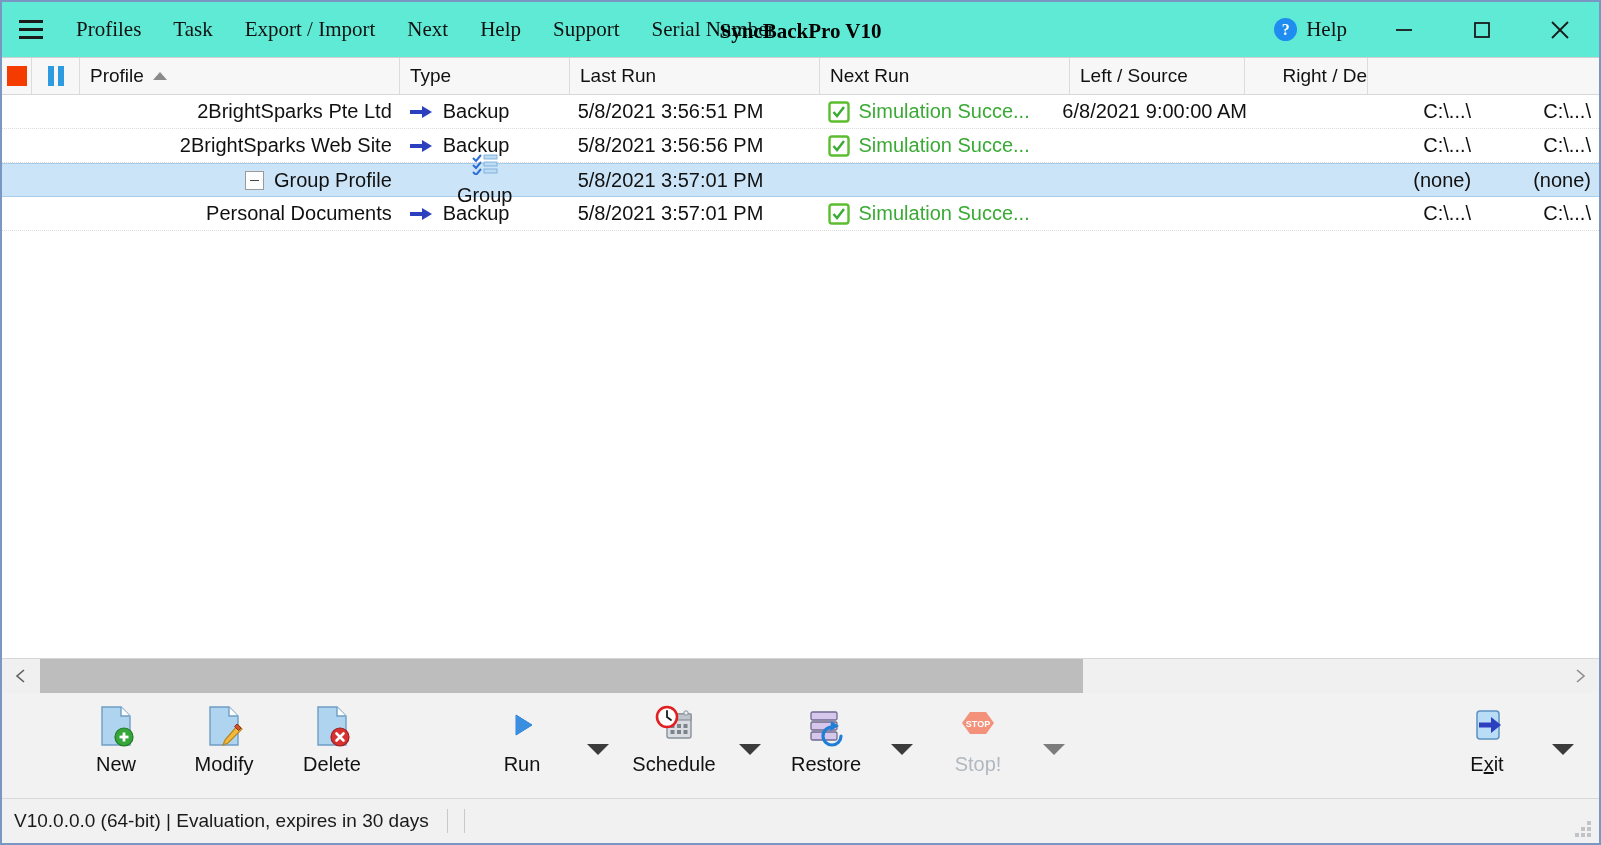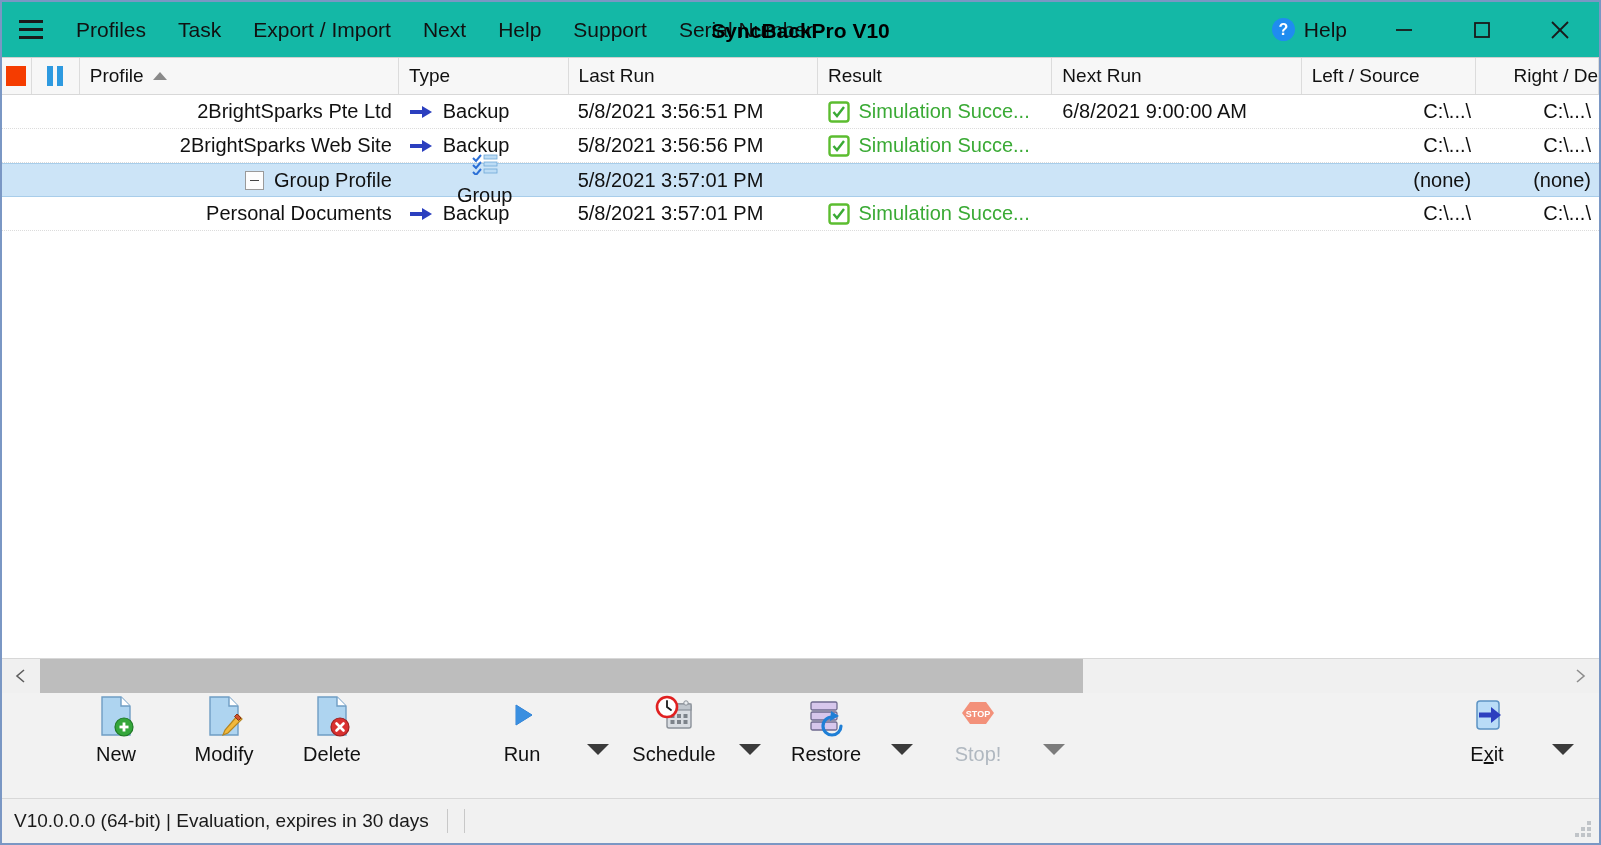--- a/index.html
+++ b/index.html
@@ -23,23 +23,24 @@
     border: 2px solid #7a97c4;
     background: #f0f0f0;
     display: flex;
     flex-direction: column;
   }
 
   
   .titlebar {
     height: 55px;
     min-height: 55px;
-    background: #14b8a6;
+    background: #5eead4;
     display: flex;
     position: relative;
+    font-family: Liberation Serif, serif;
   }
   .hamburger {
     width: 58px;
     height: 55px;
     display: flex;
     flex-direction: column;
     align-items: center;
     justify-content: center;
     gap: 5px;
     cursor: pointer;
@@ -241,20 +242,21 @@
     background: #f2f2f2;
     display: flex;
     align-items: flex-start;
     position: relative;
   }
   .tb-btn {
     width: 108px;
     display: flex;
     flex-direction: column;
     align-items: center;
+    padding-top: 10px;
     cursor: pointer;
   }
   .tb-icon {
     height: 46px;
     display: flex;
     align-items: center;
     justify-content: center;
   }
   .tb-label {
     font-size: 20px;
@@ -377,23 +379,20 @@
       </div>
       <div class="hcell" style="width:320px;">
         <span>Profile</span>
         <span class="sort-arrow"></span>
       </div>
       <div class="hcell" style="width:170px;">
         <span>Type</span>
       </div>
       <div class="hcell" style="width:250px;">
         <span>Last Run</span>
-      </div>
-      <div class="hcell" style="width:235px;">
-        <span>Result</span>
       </div>
       <div class="hcell" style="width:250px;">
         <span>Next Run</span>
       </div>
       <div class="hcell" style="width:175px;">
         <span>Left / Source</span>
       </div>
       <div class="hcell" style="width:123px;justify-content:flex-end;">
         <span>Right / De</span>
       </div>

